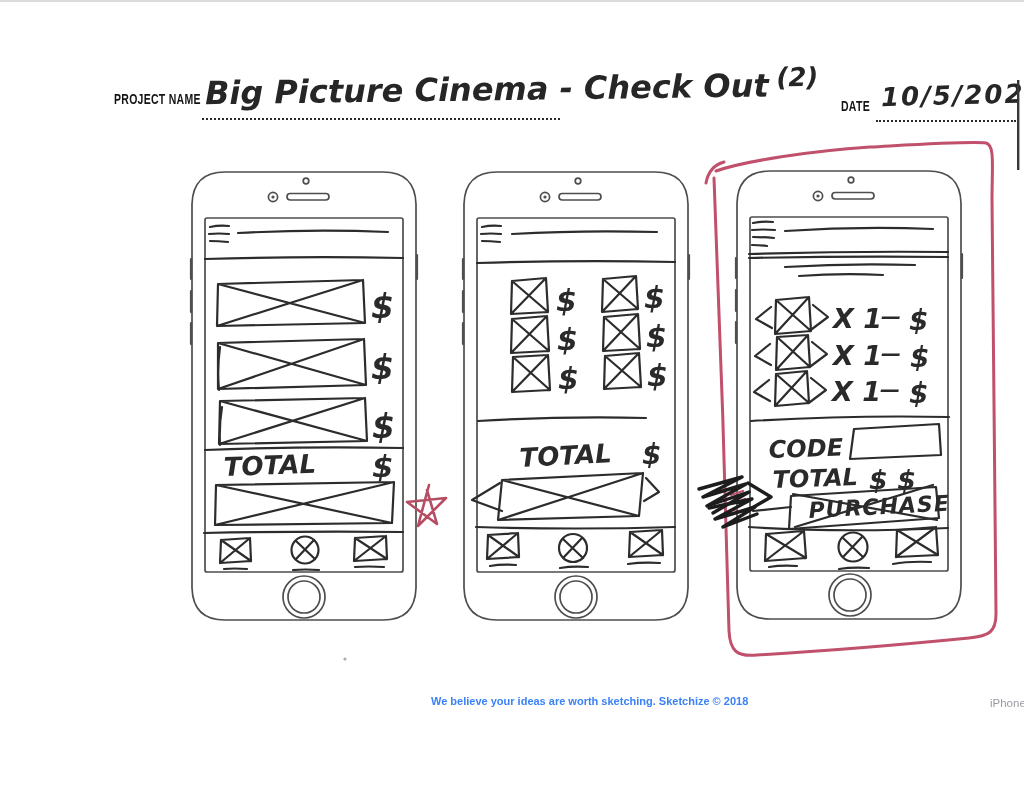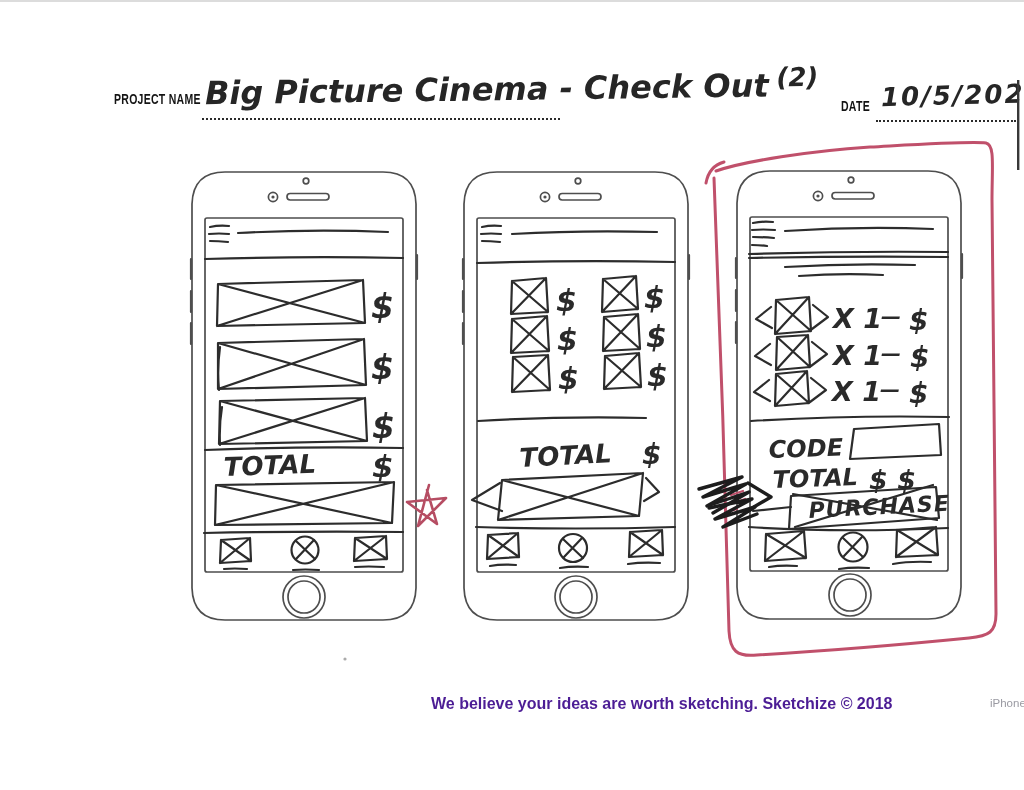--- a/index.html
+++ b/index.html
@@ -28,22 +28,22 @@
   #phone-2{left:460px;top:167px;}
   #phone-3{left:733px;top:166px;}
 
   .tpl{stroke:#4e4e4e;stroke-width:1.7;fill:none;stroke-linecap:round;stroke-linejoin:round;}
   .ink{stroke:#2c2c2c;stroke-width:2.2;fill:none;stroke-linecap:round;stroke-linejoin:round;}
   .hw-text{fill:#2a2a2a;stroke:none;font-family:"DejaVu Sans",sans-serif;
     font-style:italic;font-weight:600;}
 
   #overlay{position:absolute;left:0;top:0;pointer-events:none;}
 
-  .footer-tagline{position:absolute;left:431px;top:695px;font-size:16px;font-weight:700;
-    color:#4c1d95;white-space:nowrap;}
+  .footer-tagline{position:absolute;left:431px;top:695px;font-size:11px;font-weight:700;
+    color:#3b82f6;white-space:nowrap;}
   .device-label{position:absolute;left:990px;top:697px;font-size:11.5px;color:#9a9aa2;
     white-space:nowrap;}
 </style>
 </head>
 <body>
 
 <div class="page">
   <div class="scan-top"></div>
 
   <span class="printed-label" id="project-label">PROJECT NAME</span>

